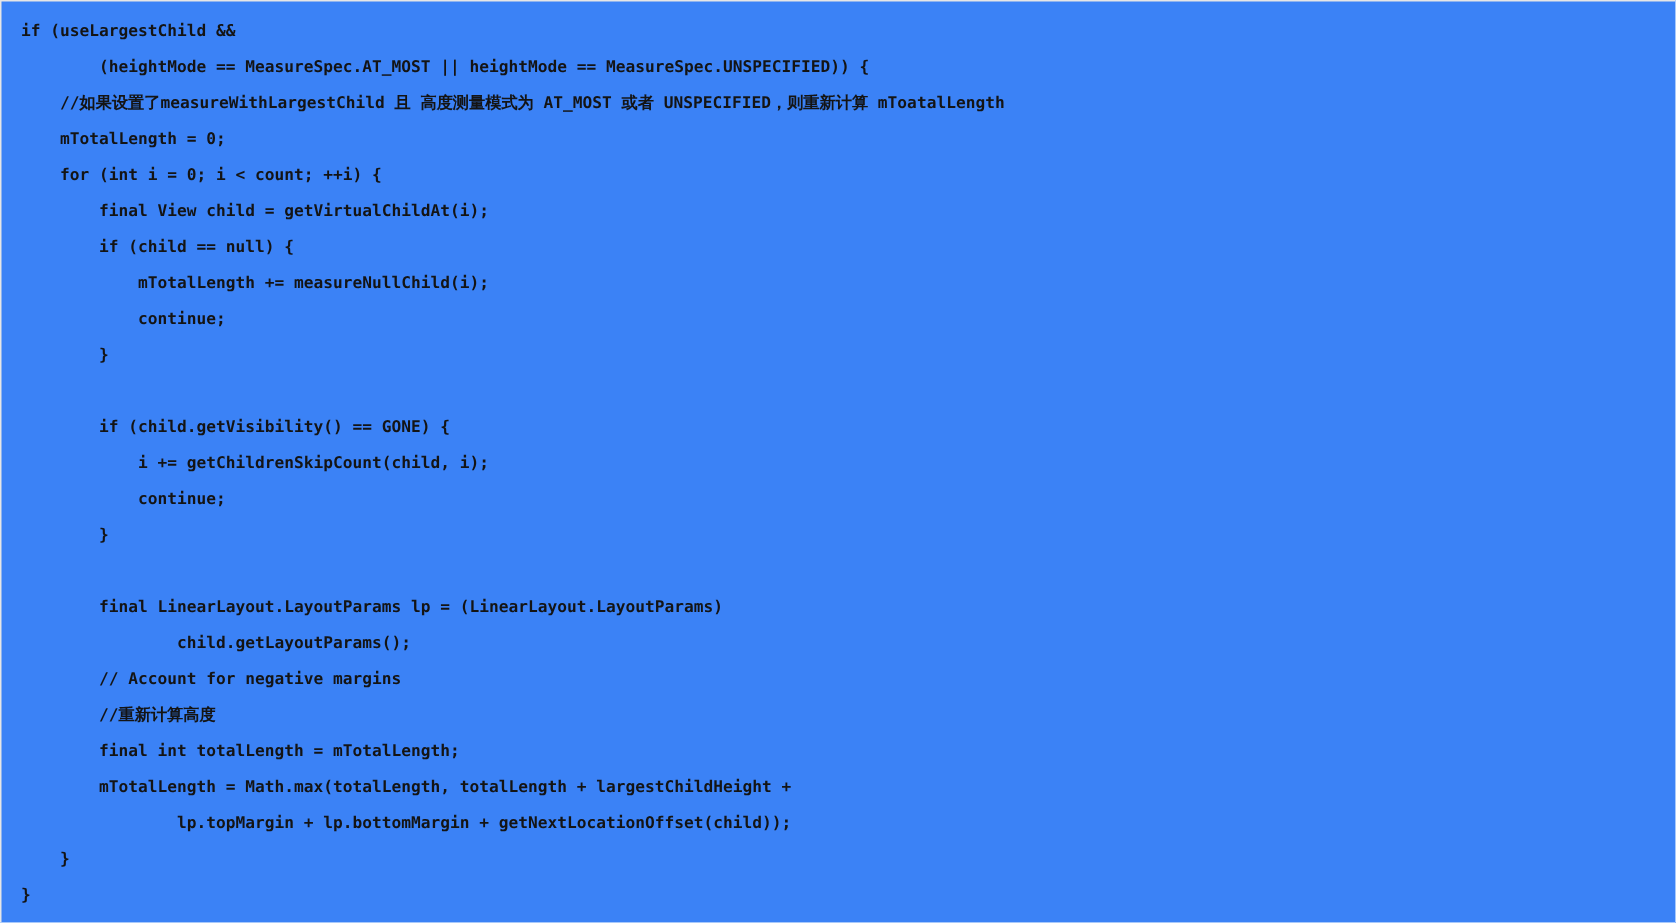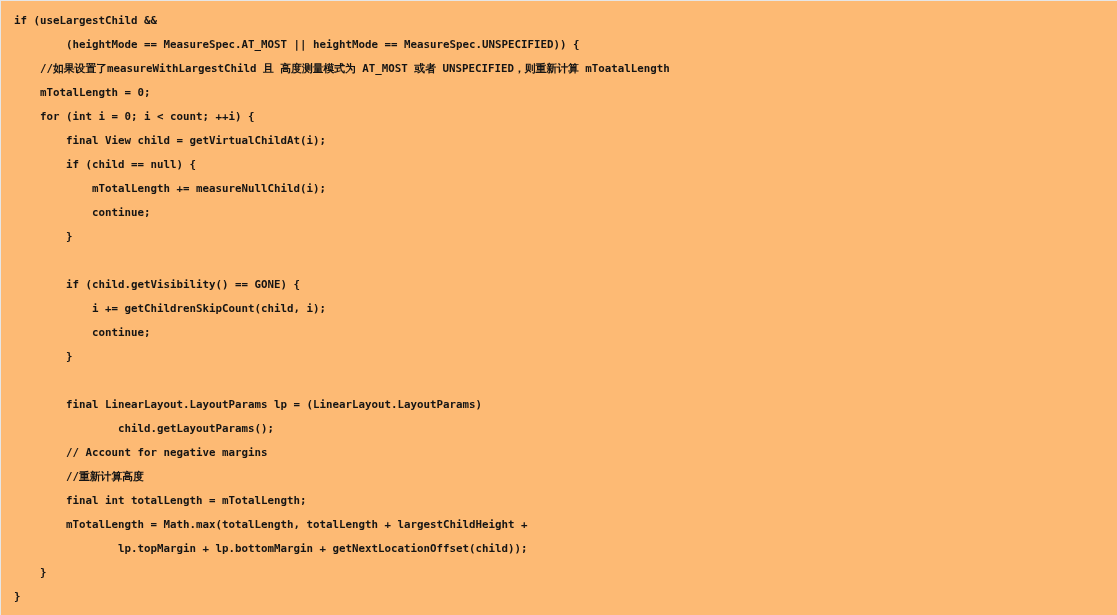--- a/index.html
+++ b/index.html
@@ -49,15 +49,15 @@
     color: #141414;
     font-weight: 700;
   }
   .code-line.blank {
     height: 24px;
   }
 </style>
 </head>
 <body>
 
-<div id="code-viewer" style="background: #fdba74; border-top-color: rgb(230, 230, 230); border-left-color: rgb(230, 230, 230);">
+<div id="code-viewer" style="background: #3b82f6; border-top-color: rgb(230, 230, 230); border-left-color: rgb(230, 230, 230);">
   <pre id="code-block" style="font-size: 10.8px; line-height: 24px; color: rgb(20, 20, 20);"><span class="code-line" style="font-size: 10.8px; line-height: 24px; height: 24px;">if (useLargestChild &amp;&amp;</span><span class="code-line" style="font-size: 10.8px; line-height: 24px; height: 24px;">        (heightMode == MeasureSpec.AT_MOST || heightMode == MeasureSpec.UNSPECIFIED)) {</span><span class="code-line" style="font-size: 10.8px; line-height: 24px; height: 24px;">    //如果设置了measureWithLargestChild 且 高度测量模式为 AT_MOST 或者 UNSPECIFIED，则重新计算 mToatalLength</span><span class="code-line" style="font-size: 10.8px; line-height: 24px; height: 24px;">    mTotalLength = 0;</span><span class="code-line" style="font-size: 10.8px; line-height: 24px; height: 24px;">    for (int i = 0; i &lt; count; ++i) {</span><span class="code-line" style="font-size: 10.8px; line-height: 24px; height: 24px;">        final View child = getVirtualChildAt(i);</span><span class="code-line" style="font-size: 10.8px; line-height: 24px; height: 24px;">        if (child == null) {</span><span class="code-line" style="font-size: 10.8px; line-height: 24px; height: 24px;">            mTotalLength += measureNullChild(i);</span><span class="code-line" style="font-size: 10.8px; line-height: 24px; height: 24px;">            continue;</span><span class="code-line" style="font-size: 10.8px; line-height: 24px; height: 24px;">        }</span><span class="code-line blank" style="font-size: 10.8px; line-height: 24px; height: 24px;">&nbsp;</span><span class="code-line" style="font-size: 10.8px; line-height: 24px; height: 24px;">        if (child.getVisibility() == GONE) {</span><span class="code-line" style="font-size: 10.8px; line-height: 24px; height: 24px;">            i += getChildrenSkipCount(child, i);</span><span class="code-line" style="font-size: 10.8px; line-height: 24px; height: 24px;">            continue;</span><span class="code-line" style="font-size: 10.8px; line-height: 24px; height: 24px;">        }</span><span class="code-line blank" style="font-size: 10.8px; line-height: 24px; height: 24px;">&nbsp;</span><span class="code-line" style="font-size: 10.8px; line-height: 24px; height: 24px;">        final LinearLayout.LayoutParams lp = (LinearLayout.LayoutParams)</span><span class="code-line" style="font-size: 10.8px; line-height: 24px; height: 24px;">                child.getLayoutParams();</span><span class="code-line" style="font-size: 10.8px; line-height: 24px; height: 24px;">        // Account for negative margins</span><span class="code-line" style="font-size: 10.8px; line-height: 24px; height: 24px;">        //重新计算高度</span><span class="code-line" style="font-size: 10.8px; line-height: 24px; height: 24px;">        final int totalLength = mTotalLength;</span><span class="code-line" style="font-size: 10.8px; line-height: 24px; height: 24px;">        mTotalLength = Math.max(totalLength, totalLength + largestChildHeight +</span><span class="code-line" style="font-size: 10.8px; line-height: 24px; height: 24px;">                lp.topMargin + lp.bottomMargin + getNextLocationOffset(child));</span><span class="code-line" style="font-size: 10.8px; line-height: 24px; height: 24px;">    }</span><span class="code-line" style="font-size: 10.8px; line-height: 24px; height: 24px;">}</span></pre>
 </div>
 
 </body></html>

